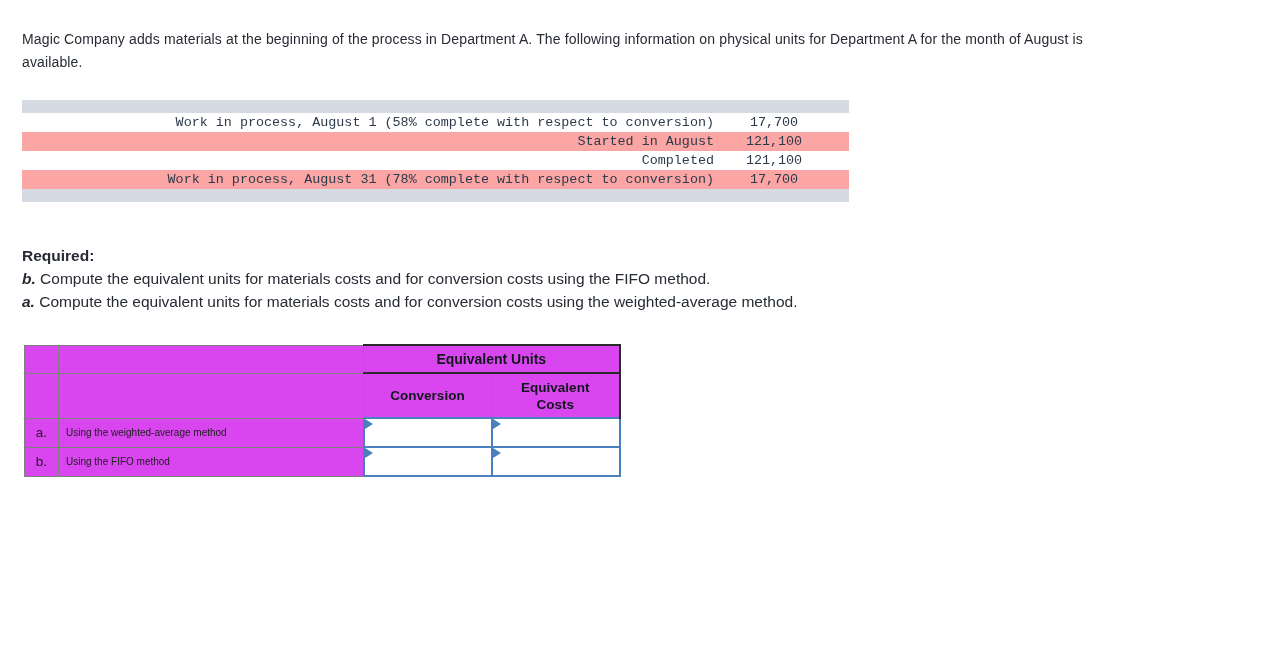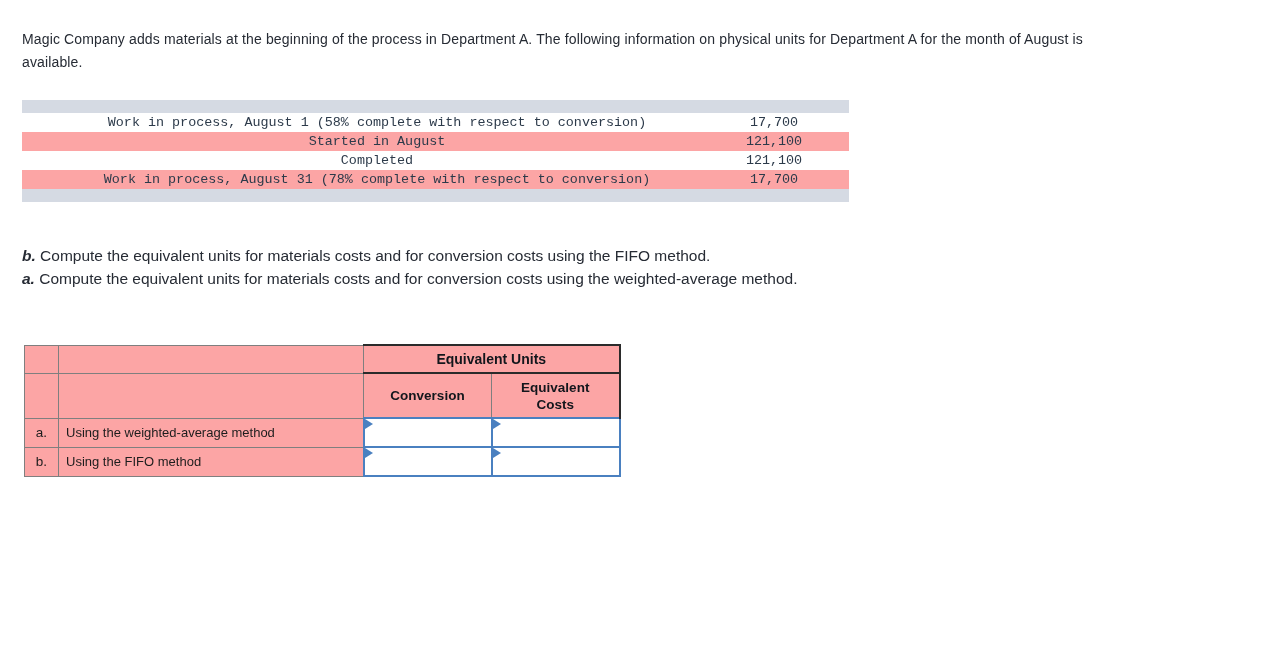--- a/index.html
+++ b/index.html
@@ -52,21 +52,21 @@
     height: 19px;
     vertical-align: middle;
     line-height: 19px;
     white-space: nowrap;
   }
   .data-row.alt td {
     background: #fca5a5;
   }
   .data-row .lbl {
     padding-left: 18px;
-    text-align: center;
+    text-align: right;
   }
   .data-row .val {
     padding-right: 15px;
     text-align: center;
     width: 120px;
   }
 
   
   .required {
     position: absolute;
@@ -96,21 +96,21 @@
   }
   table.answer {
     border-collapse: collapse;
     font-size: 13.5px;
     color: #1d1d1d;
     table-layout: fixed;
   }
   table.answer td {
     border: 1px solid #7f7f7f;
     padding: 0;
-    background: #fca5a5;
+    background: #d946ef;
   }
   .col-letter   { width: 34px; }
   .col-desc     { width: 305px; }
   .col-mat      { width: 128px; }
   .col-conv     { width: 128px; }
 
   .hdr-eu {
     height: 26px;
     text-align: center;
     font-weight: bold;
@@ -147,21 +147,21 @@
     height: 27px;
   }
   .cell-letter {
     text-align: center;
     font-size: 13.5px;
     color: #1d1d1d;
   }
   .cell-desc {
     text-align: left;
     padding-left: 7px !important;
-    font-size: 13px;
+    font-size: 10px;
     color: #1d1d1d;
   }
   .cell-input {
     position: relative;
     background: #ffffff !important;
     border: 2px solid #4a80c0 !important;
     padding: 0 !important;
   }
   .cell-input.last {
     border-right: 2px solid #4a80c0 !important;
@@ -208,20 +208,21 @@
       <td class="val">17,700</td>
     </tr>
 
     <tr class="band-row">
       <td colspan="2"></td>
     </tr>
   </tbody>
 </table>
 
 <div class="required">
+  <div class="head">Required:</div>
   <div class="req-line">
     <span class="letter">b.</span>
     <span>Compute the equivalent units for materials costs and for conversion costs using the FIFO method.</span>
   </div>
   <div class="req-line">
     <span class="letter">a.</span>
     <span>Compute the equivalent units for materials costs and for conversion costs using the weighted-average method.</span>
   </div>
 </div>
 

